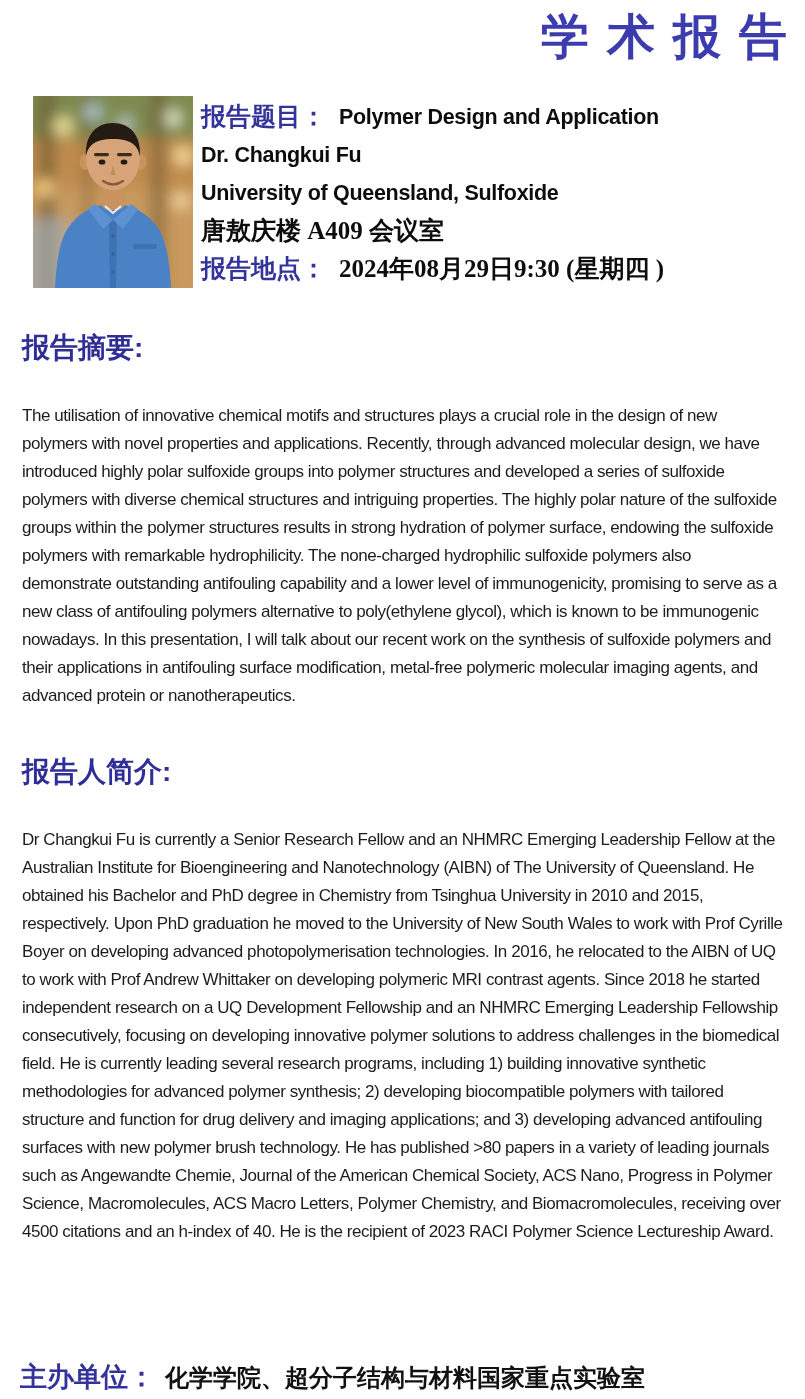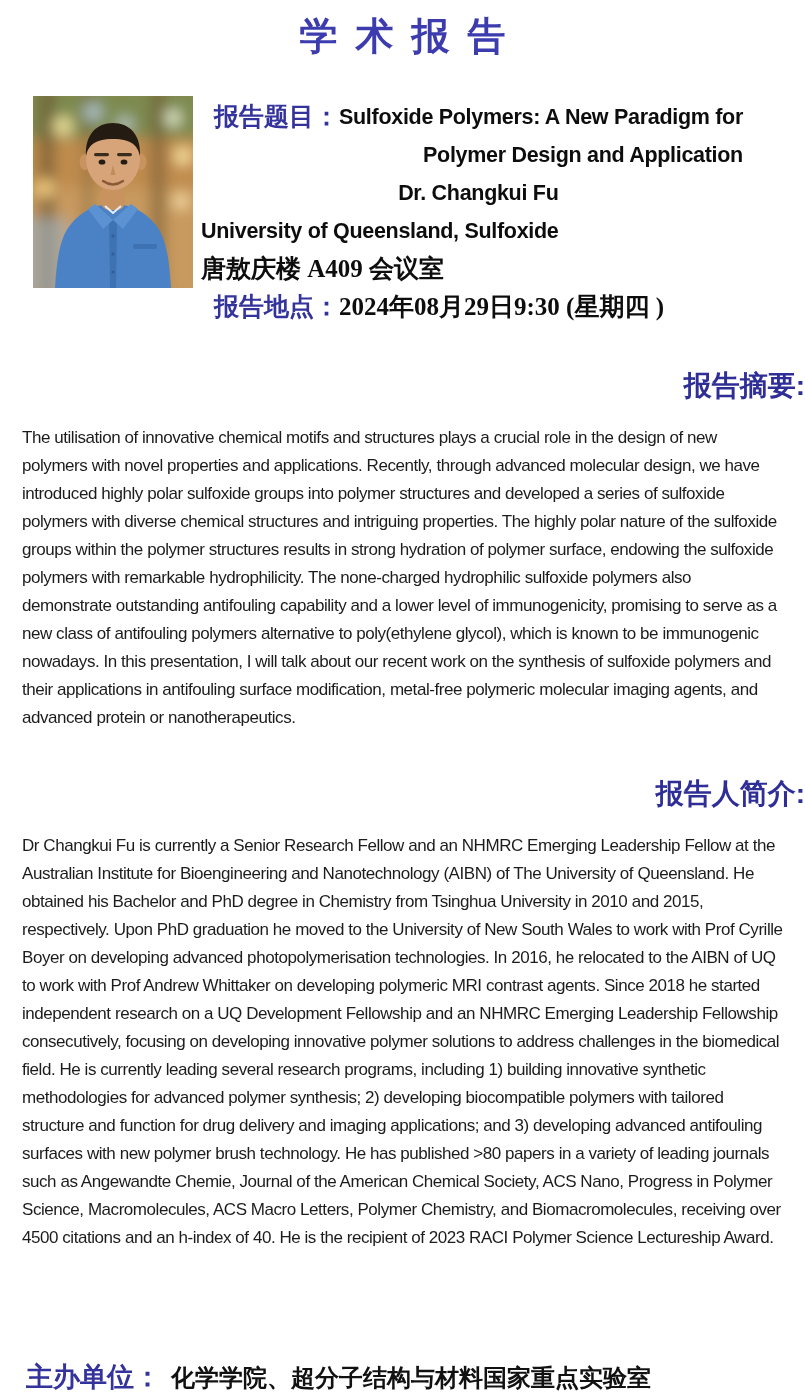--- a/index.html
+++ b/index.html
@@ -7,24 +7,24 @@
     position:relative;
     width:805px;height:1399px;
     background:#ffffff;
     overflow:hidden;
     font-family:"Liberation Sans",sans-serif;
     box-sizing:border-box;
   }
   
   .poster-title{
     margin:10px 0 0 0;
-    text-align:center;
+    text-align:right;
     font-family:"DejaVu Serif","Liberation Serif",serif;
     font-weight:bold;
-    font-size:38px;
+    font-size:48px;
     line-height:52px;
     letter-spacing:18px;
     text-indent:18px;
     color:#3c3cae;
   }
   
   .header{
     display:flex;
     margin:34px 0 0 33px;
   }
@@ -33,21 +33,20 @@
     flex:0 0 160px;
     overflow:hidden;
   }
   .info{
     margin-left:8px;
     padding-top:2px;
   }
   .info-row{
     display:flex;
     align-items:flex-start;
-    text-align:right;
   }
   .info-label{
     flex:0 0 138px;
     font-family:"Liberation Serif","DejaVu Serif",serif;
     font-weight:bold;
     font-size:25px;
     line-height:38px;
     color:#33339b;
     white-space:nowrap;
   }
@@ -67,36 +66,35 @@
     color:#0d0d0d;
   }
   
   .section-heading{
     margin:40px 0 0 22px;
     font-family:"Liberation Sans","DejaVu Sans",sans-serif;
     font-weight:bold;
     font-size:28px;
     line-height:40px;
     color:#2e2e96;
-    text-align:right;
   }
   .body-paragraph{
-    margin:18px 22px 0 22px;
+    margin:34px 22px 0 22px;
     font-family:"Liberation Sans",sans-serif;
     font-size:17px;
     letter-spacing:-0.45px;
     line-height:28px;
     color:#1c1c1c;
     text-align:left;
   }
   .bio-heading{margin-top:42px;}
   
   .organizer{
     position:absolute;
-    left:26px;
+    left:20px;
     bottom:4px;
     white-space:nowrap;
   }
   .organizer-label{
     font-family:"Liberation Serif","DejaVu Serif",serif;
     font-weight:bold;
     font-size:27px;
     color:#33339b;
   }
   .organizer-value{
@@ -166,21 +164,20 @@
             <path d="M70,85 Q80,92 90,85" stroke="#8a5a38" stroke-width="2.4" fill="none" stroke-linecap="round"></path>
           </g>
         </g>
       </svg>
     </div>
 
     <div class="info">
       <div class="info-row">
         <span class="info-label">报告题目：</span>
         <div>
-          <div class="info-value-en">Sulfoxide Polymers: A New Paradigm for</div>
           <div class="info-value-en">Polymer Design and Application</div>
         </div>
       </div>
       <div class="info-row">
         <div>
           <div class="info-value-en">Dr. Changkui Fu</div>
           <div class="info-value-en">University of Queensland, Sulfoxide</div>
         </div>
       </div>
       <div class="info-row">

